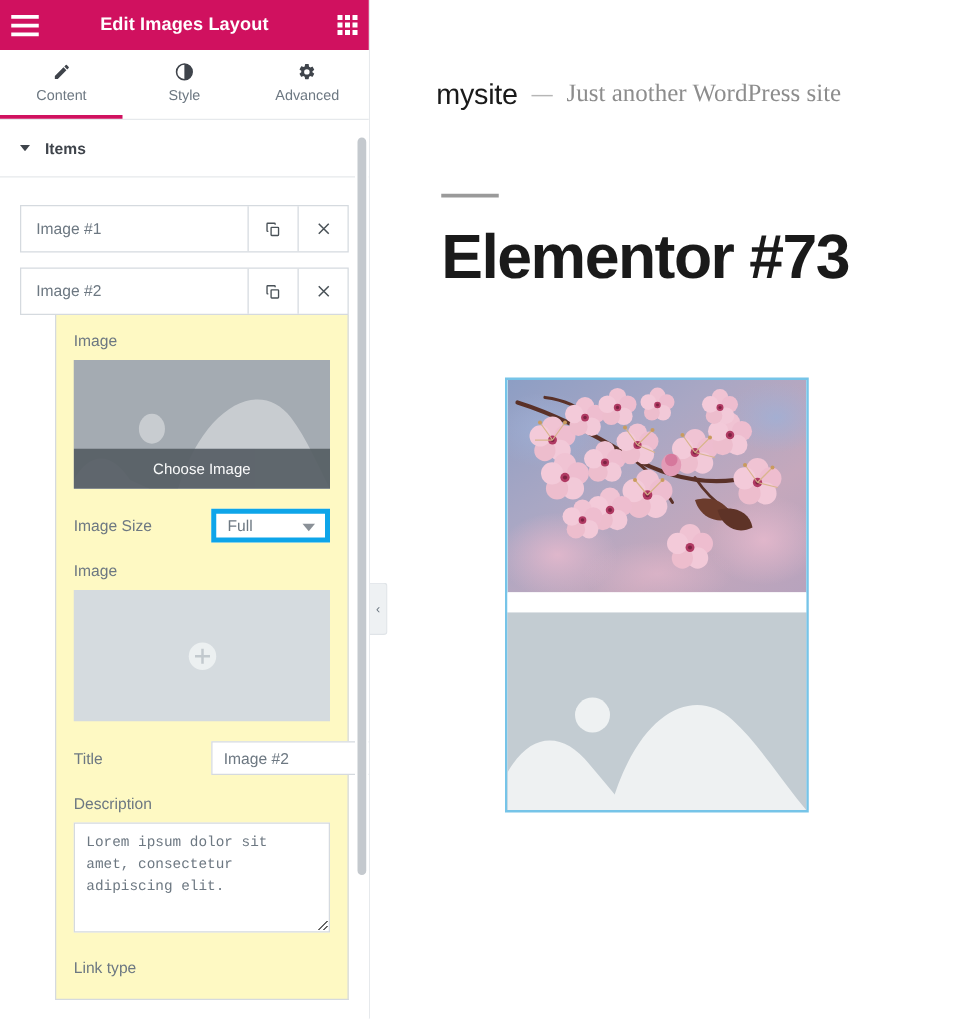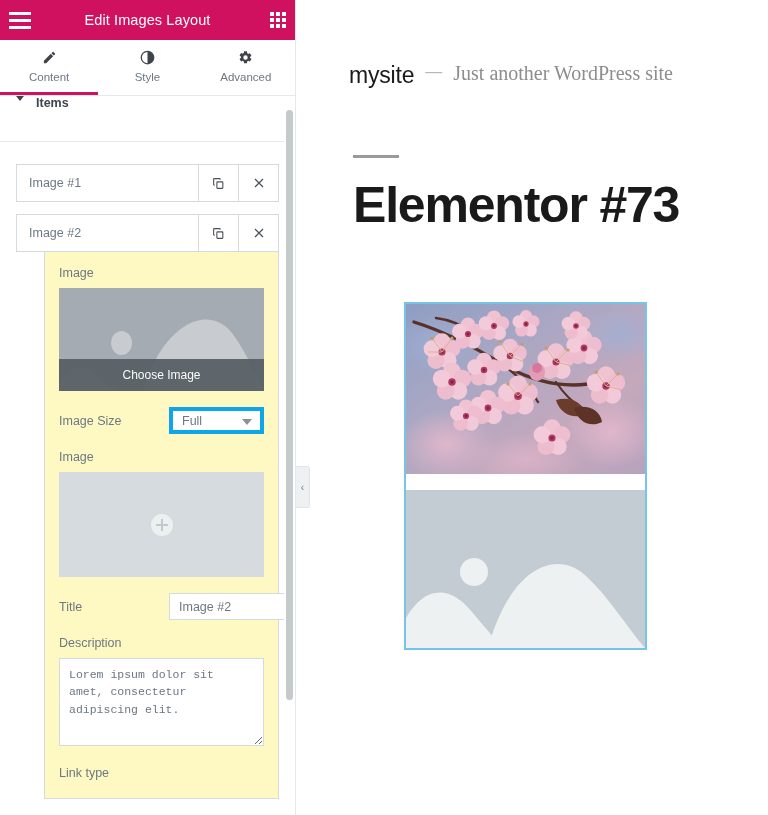--- a/index.html
+++ b/index.html
@@ -22,40 +22,40 @@
 
   .panel-header {
     height: 40px; background: #d0115f;
     display: flex; align-items: center; justify-content: space-between;
     padding: 0 9px;
     flex: 0 0 40px;
   }
   .hamburger { width: 22px; height: 17px; display:flex; flex-direction:column; justify-content:space-between; cursor:pointer; }
   .hamburger span { display:block; height:3px; background:#fff; border-radius:0; }
   .panel-title {
-    color:#fff; font-size:14.5px; font-weight:normal; letter-spacing:.1px;
+    color:#fff; font-size:14.5px; font-weight:bold; letter-spacing:.1px;
     position:absolute; left:0; right:0; text-align:center; pointer-events:none;
   }
   .grid-icon { width:16px; height:16px; display:grid; grid-template-columns:repeat(3,1fr); grid-template-rows:repeat(3,1fr); gap:2px; cursor:pointer; z-index:2; }
   .grid-icon i { background:#fff; display:block; }
 
   .tabs { display:flex; height:56px; border-bottom:1px solid #e6e9ec; background:#fff; flex:0 0 56px; }
   .tab {
     flex:1; display:flex; flex-direction:column; align-items:center; justify-content:center;
     gap:6px; cursor:pointer; border-bottom:3px solid transparent;
     color:#6d7882; font-size:11.5px;
   }
   .tab.active { border-bottom-color:#d0115f;align-items:center; }
   .tab .tab-ico { height:16px; display:flex; align-items:center; justify-content:center; color:#3f444b; }
   .tab.active .tab-ico { color:#3f444b; }
 
   .panel-scroll { flex:1; overflow:hidden; position:relative; background:#fff; }
 
   .section-head {
-    height:46px; display:flex; align-items:flex-start; gap:12px;
+    height:46px; display:flex; align-items:center; gap:12px;
     padding:0 16px; border-bottom:1px solid #e6e9ec; background:#fff;
   }
   .caret { width:0;height:0;border-left:4.5px solid transparent;border-right:4.5px solid transparent;border-top:5.5px solid #3f444b; }
   .section-title { font-size:12.5px; font-weight:bold; color:#3f444b; }
 
   .section-body { padding:22px 16px 16px; }
 
   
   .rep-row {
     display:flex; align-items:stretch; height:38px;
@@ -112,21 +112,21 @@
   .collapse-handle {
     position:absolute; left:296px; top:466px; width:14px; height:42px;
     background:#eef1f3; border:1px solid #e0e4e8; border-left:none;
     display:flex; align-items:center; justify-content:center;
     font-size:10px; color:#6d7882; cursor:pointer; z-index:5;
     border-radius:0 3px 3px 0;
   }
 
   
   .preview { flex:1; height:815px; background:#fff; position:relative; overflow:hidden; }
-  .site-head { padding:62px 0 0 53px; display:flex; align-items:flex-start; gap:11px; }
+  .site-head { padding:62px 0 0 53px; display:flex; align-items:center; gap:11px; }
   .site-name { font-size:23px; color:#1a1a1a; font-family:"Liberation Sans", sans-serif; letter-spacing:-.2px; }
   .site-dash { color:#b6b6b6; font-size:17px; }
   .site-tag { font-family:"Liberation Serif", serif; font-size:20px; color:#8d8d8d; }
 
   .entry { padding:66px 0 0 57px; }
   .title-rule { width:46px; height:3px; background:#9a9a9a; margin-bottom:22px; }
   .entry-title { font-size:50px; font-weight:bold; color:#1a1a1a; letter-spacing:-1.2px; line-height:1; }
 
   .gallery { margin:72px 0 0 108px; width:243px; border:2px solid #76c4e8; background:#fff; }
   .g-item { width:100%; display:block; }

